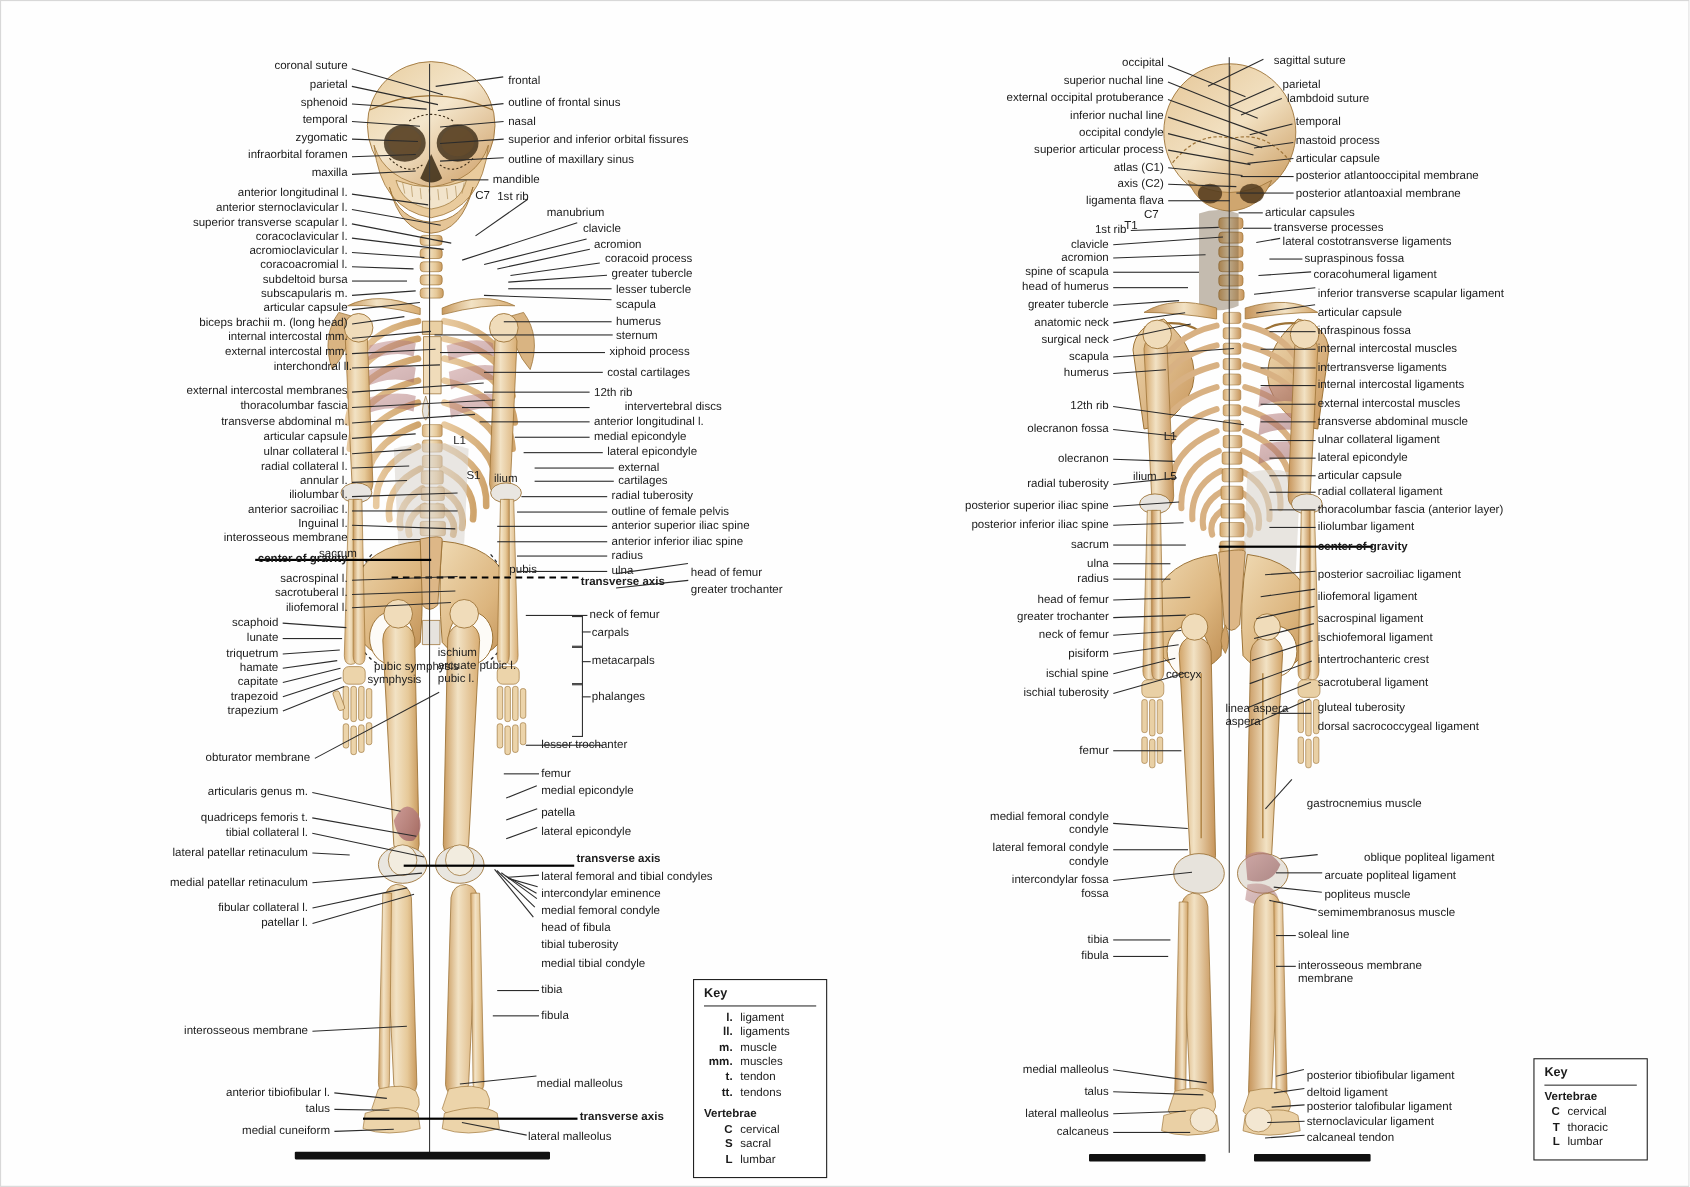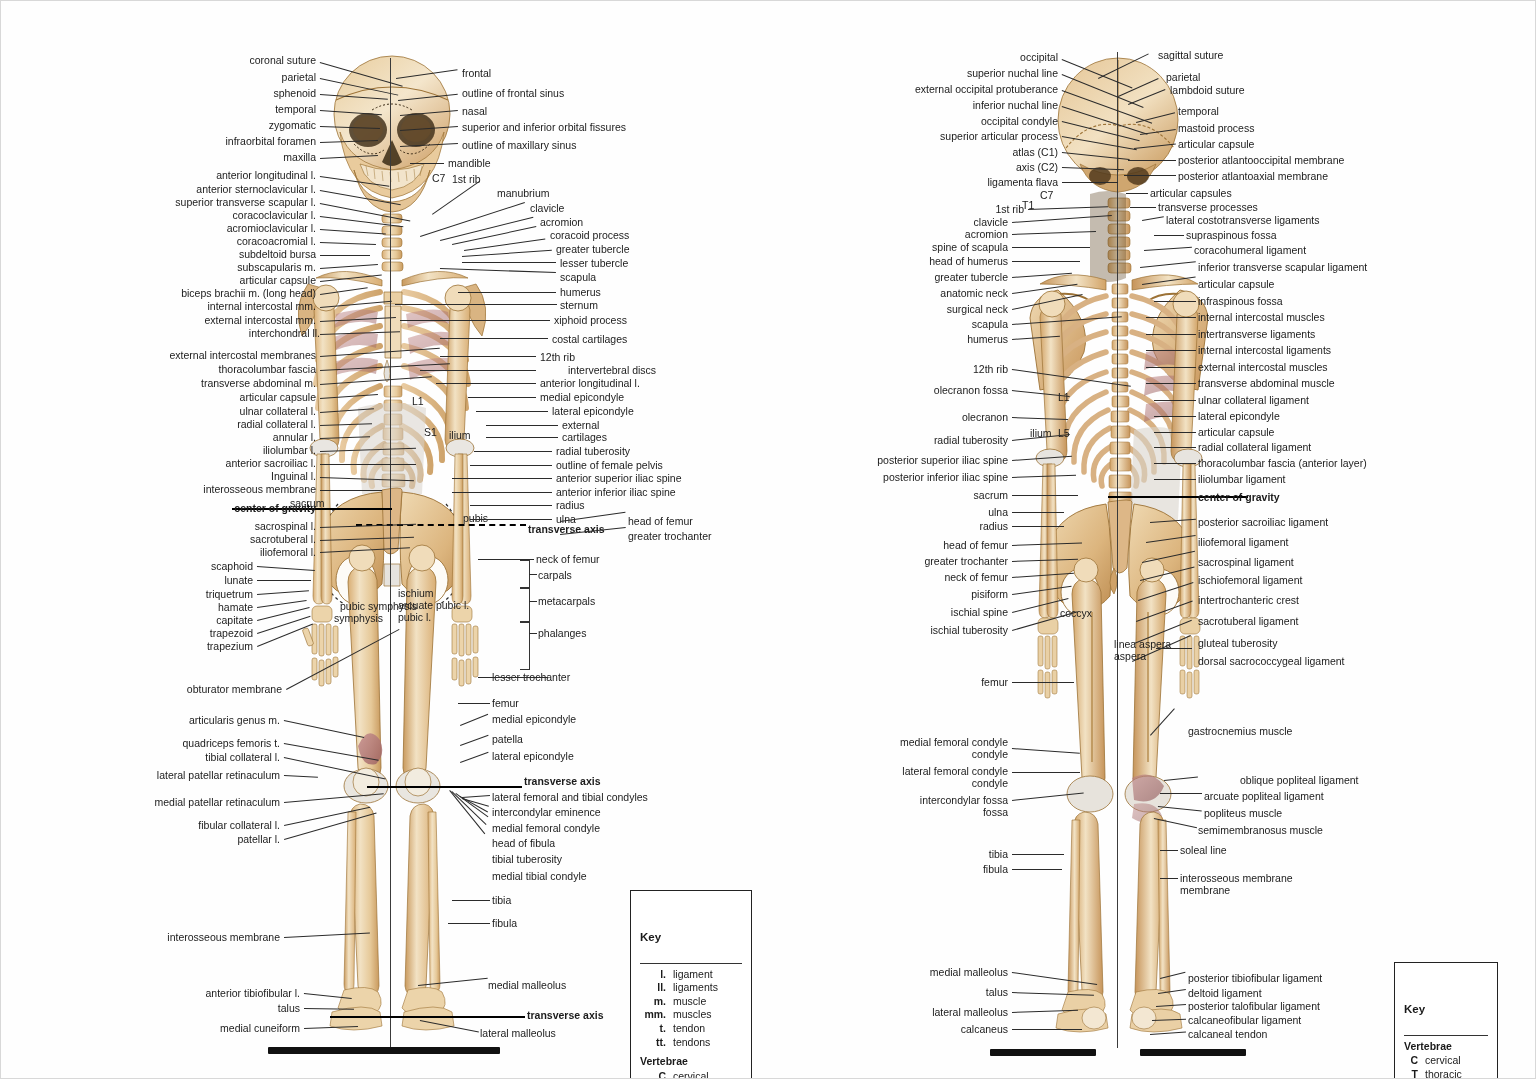--- a/index.html
+++ b/index.html
@@ -95,23 +95,22 @@
     background: #fff;
     padding: 6px 9px 8px 9px;
     font-size: 10.5px;
     line-height: 13.6px;
     font-family: "Liberation Sans", sans-serif;
   }
   .keybox .ktitle {
     font-weight: bold;
     font-size: 11.5px;
     border-bottom: 1px solid #333;
-    padding-bottom: 18px;
+    padding-bottom: 3px;
     margin-bottom: 4px;
-    margin-top: 34px;
   }
   .keybox .krow { display: flex; }
   .keybox .kabbr {
     font-weight: bold;
     width: 26px;
     text-align: right;
     margin-right: 7px;
     flex: none;
   }
   .keybox .kabbr.narrow { width: 14px; }
@@ -906,21 +905,21 @@
     <div class="lbl" style="left:432px; top:775px;margin-left:40px;">oblique popliteal ligament</div>
     <div class="lbl" style="left:436px; top:791px;">arcuate popliteal ligament</div>
     <div class="lbl" style="left:436px; top:808px;">popliteus muscle</div>
     <div class="lbl" style="left:430px; top:825px;">semimembranosus muscle</div>
     <div class="lbl" style="left:412px; top:845px;">soleal line</div>
     <div class="lbl" style="left:412px; top:873px;">interosseous membrane</div>
     <div class="lbl" style="left:412px; top:885px;">membrane</div>
     <div class="lbl" style="left:420px; top:973px;">posterior tibiofibular ligament</div>
     <div class="lbl" style="left:420px; top:988px;">deltoid ligament</div>
     <div class="lbl" style="left:420px; top:1001px;">posterior talofibular ligament</div>
-    <div class="lbl" style="left:420px; top:1015px;">calcaneofibular ligament</div>
+    <div class="lbl" style="left:420px; top:1015px;">sternoclavicular ligament</div>
     <div class="lbl" style="left:420px; top:1029px;">calcaneal tendon</div>
 
     <div class="lbl" style="left:272px; top:190px;">C7</div>
     <div class="lbl" style="left:254px; top:200px;">T1</div>
     <div class="lbl" style="left:290px; top:392px;">L1</div>
     <div class="lbl" style="left:290px; top:428px;">L5</div>
     <div class="lbl" style="left:262px; top:428px;">ilium</div>
     <div class="lbl" style="left:292px; top:608px;">coccyx</div>
     <div class="lbl" style="left:346px; top:639px;">linea aspera</div>
 

